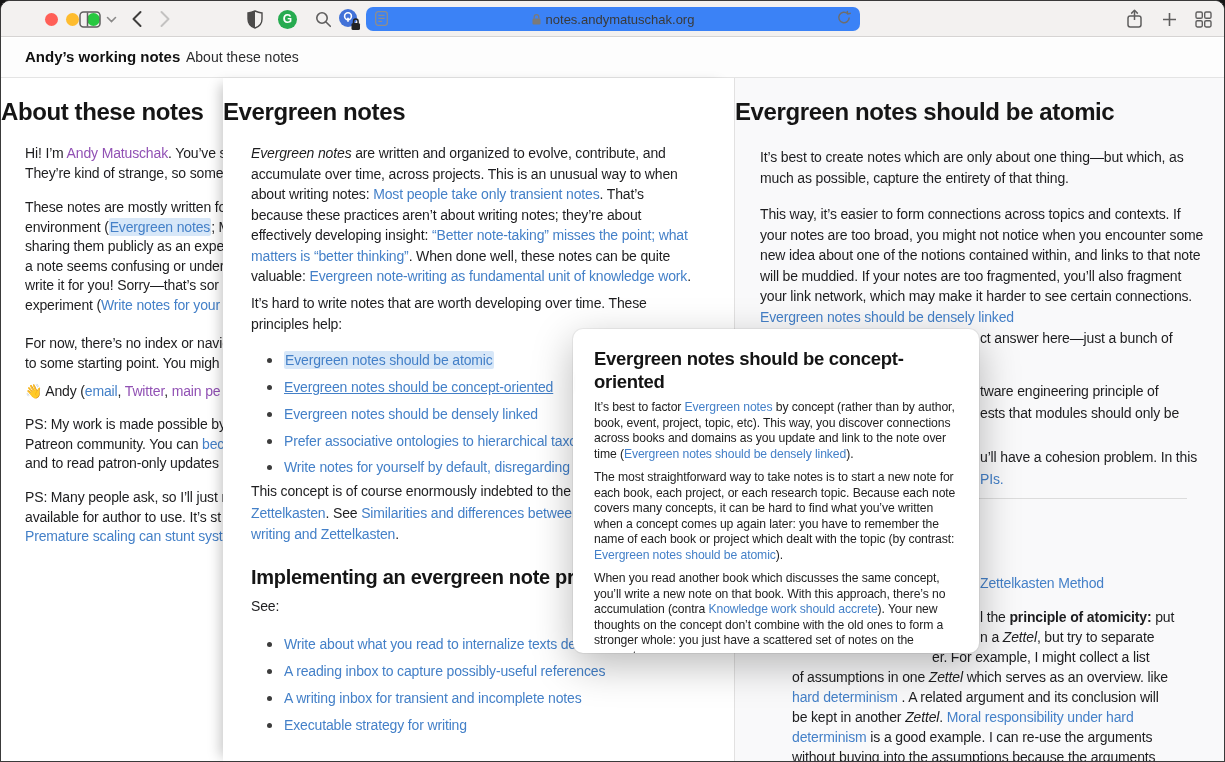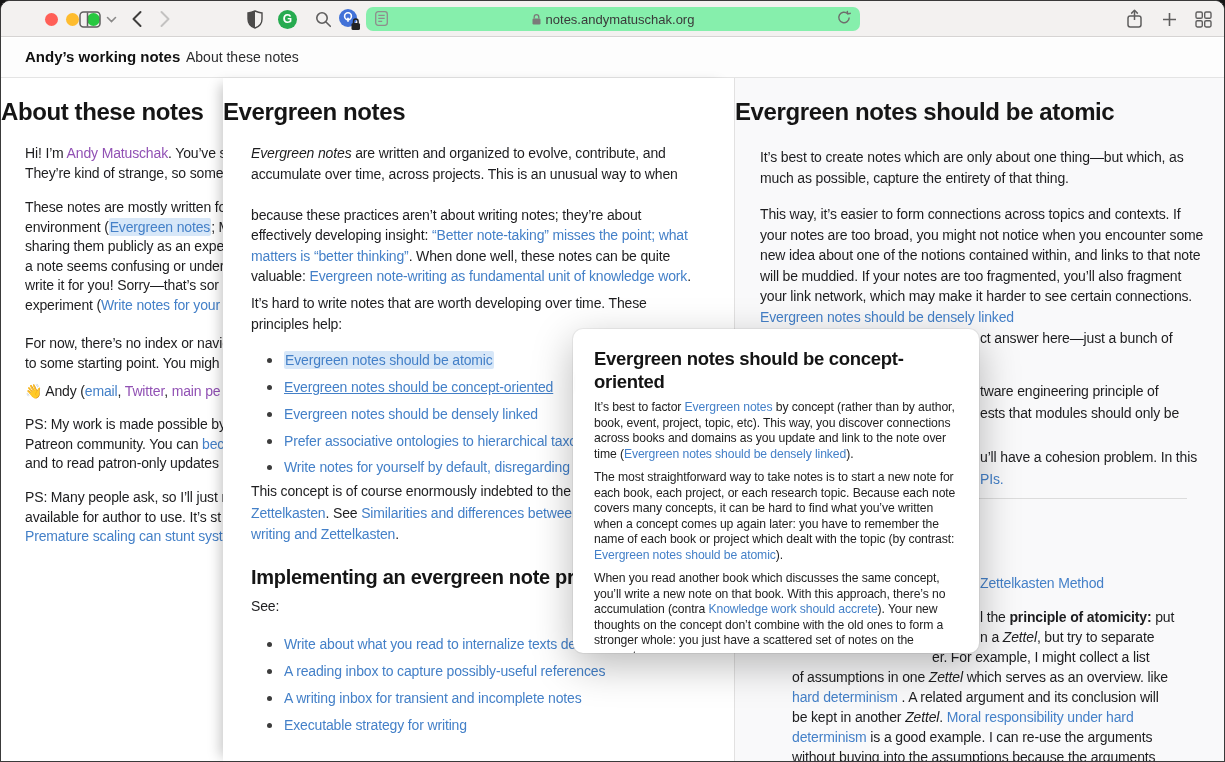--- a/index.html
+++ b/index.html
@@ -3,21 +3,21 @@
 <meta charset="utf-8">
 <style>
   html,body{margin:0;padding:0;background:#161616;}
   *{box-sizing:border-box;}
   .window{position:relative;width:1225px;height:762px;background:#fff;border:1px solid #3a3a3a;
     border-radius:10px 10px 0 0;overflow:hidden;font-family:"Liberation Sans","DejaVu Sans",sans-serif;color:#1d1d1f;}
   
   .chrome{position:absolute;left:0;top:0;width:100%;height:36px;background:#f3f1f0;border-bottom:1px solid #d6d4d3;}
   .tl{position:absolute;top:11.5px;width:13px;height:13px;border-radius:50%;}
   .cicon{position:absolute;display:flex;align-items:center;justify-content:center;}
-  .addr{position:absolute;left:365px;top:6px;width:494px;height:24px;background:#86efac;border-radius:7px;
+  .addr{position:absolute;left:365px;top:6px;width:494px;height:24px;background:#3b82f6;border-radius:7px;
     display:flex;align-items:center;justify-content:center;font-size:13px;color:#3a3a3a;}
   .addr .dom{margin-left:5px;}
   .gbadge{width:19px;height:19px;border-radius:50%;display:flex;align-items:center;justify-content:center;
     color:#fff;font-size:12px;font-weight:bold;}
   
   .siteheader{position:absolute;left:0;top:37px;width:100%;height:40px;background:#fdfdfd;border-bottom:1px solid #e4e4e4;}
   .siteheader .t1{position:absolute;left:24px;top:10px;font-size:15px;font-weight:bold;color:#111;}
   .siteheader .t2{position:absolute;left:185px;top:11px;font-size:14px;color:#2c2c2e;}
   
   .pane{position:absolute;top:77px;height:685px;overflow:hidden;font-size:14px;letter-spacing:-0.15px;}
@@ -170,20 +170,21 @@
       <div class="line" style="top: 376px; left: 24px;"><span>and to read patron-only updates</span></div>
       <div class="line" style="top: 410px; left: 24px;"><span>PS: Many people ask, so I’ll just r</span></div>
       <div class="line" style="top: 429.5px; left: 24px;"><span>available for author to use. It’s st</span></div>
       <div class="line" style="top: 449px; left: 24px;"><span class="lnk">Premature scaling can stunt syst</span></div>
     </div>
 
   <div class="pane pane-mid">
     <h1>Evergreen notes</h1>
   <div class="line" style="top: 66px; left: 28px;"><span class="ital">Evergreen notes</span><span> are written and organized to evolve, contribute, and</span></div>
       <div class="line" style="top: 86.5px; left: 28px;"><span>accumulate over time, across projects. This is an unusual way to when</span></div>
+      <div class="line" style="top: 107px; left: 28px;"><span>about writing notes: </span><span class="lnk">Most people take only transient notes</span><span>. That’s</span></div>
       <div class="line" style="top: 127.5px; left: 28px;"><span>because these practices aren’t about writing notes; they’re about</span></div>
       <div class="line" style="top: 148px; left: 28px;"><span>effectively developing insight: </span><span class="lnk">“Better note-taking” misses the point; what</span></div>
       <div class="line" style="top: 168.5px; left: 28px;"><span class="lnk">matters is “better thinking”</span><span>. When done well, these notes can be quite</span></div>
       <div class="line" style="top: 189px; left: 28px;"><span>valuable: </span><span class="lnk">Evergreen note-writing as fundamental unit of knowledge work</span><span>.</span></div>
       <div class="line" style="top: 216px; left: 28px;"><span>It’s hard to write notes that are worth developing over time. These</span></div>
       <div class="line" style="top: 236.5px; left: 28px;"><span>principles help:</span></div>
       <div class="line bul" style="top: 273px; left: 61px;"><span class="lnk hl">Evergreen notes should be atomic</span></div>
       <div class="line bul" style="top: 300px; left: 61px;"><span class="lnk ul">Evergreen notes should be concept-oriented</span></div>
       <div class="line bul" style="top: 327px; left: 61px;"><span class="lnk">Evergreen notes should be densely linked</span></div>
       <div class="line bul" style="top: 354px; left: 61px;"><span class="lnk">Prefer associative ontologies to hierarchical taxonomies</span></div>

